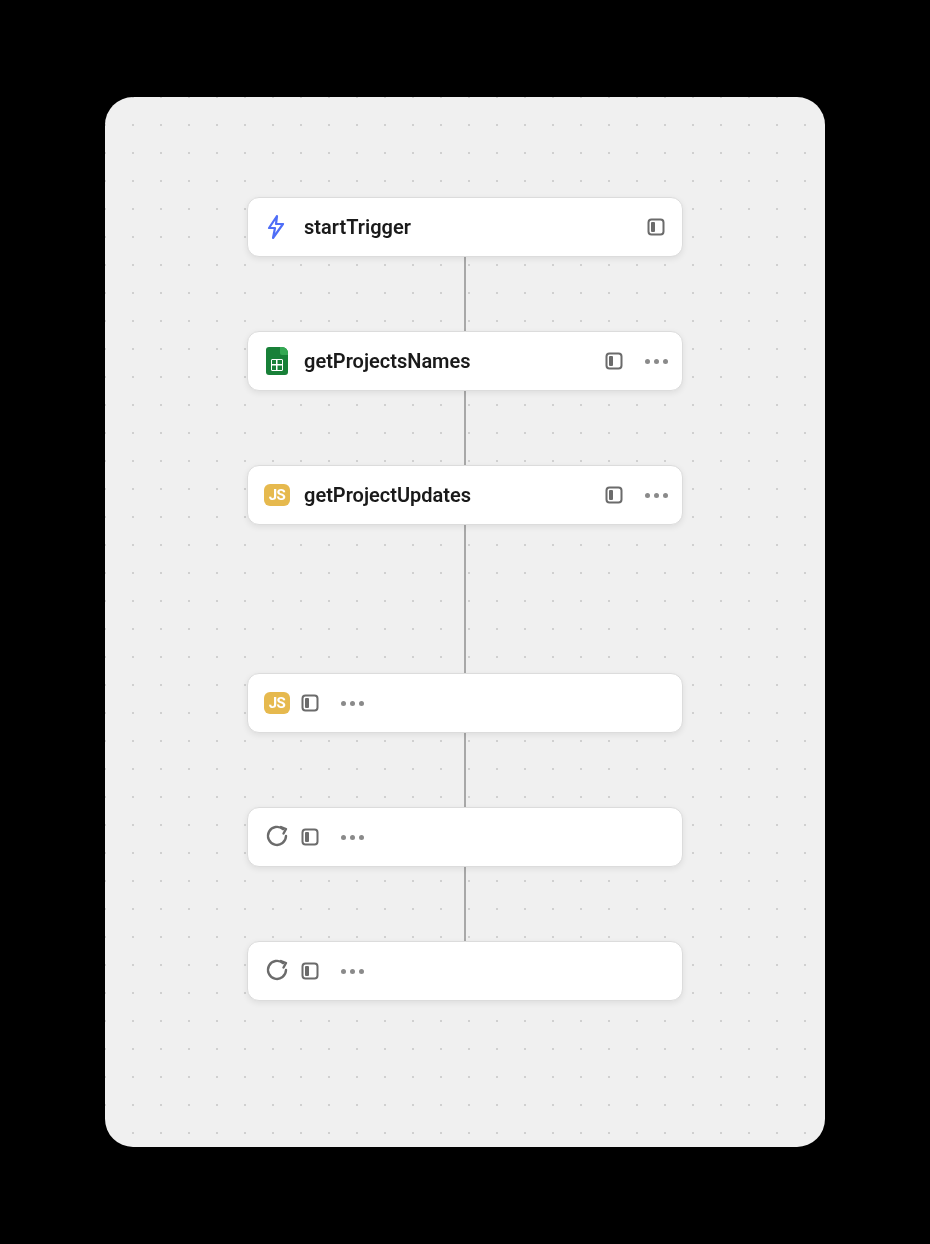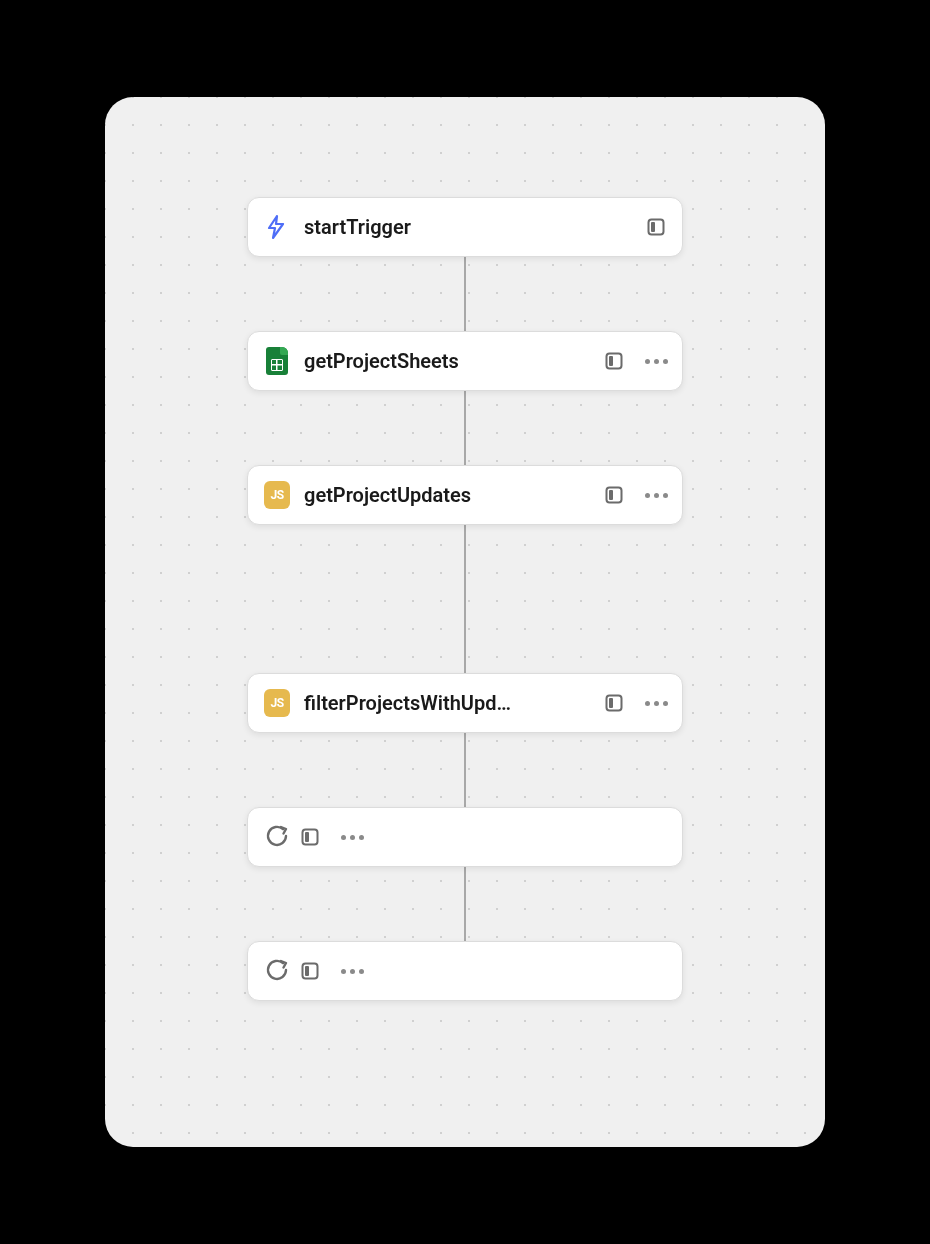--- a/index.html
+++ b/index.html
@@ -72,26 +72,26 @@
     position: absolute;
     left: 5px; right: 5px; top: 12px; bottom: 4px;
     background:
       linear-gradient(#fff,#fff) center/1.5px 100% no-repeat,
       linear-gradient(#fff,#fff) center/100% 1.5px no-repeat;
     border: 1.5px solid #fff;
     border-radius: 1px;
   }
   .js-icon {
     width: 26px;
-    height: 28px;
+    height: 22px;
     background: #e6b94e;
     border-radius: 6px;
     color: #fff;
     font-weight: 700;
-    font-size: 12px;
+    font-size: 15px;
     display: flex;
     align-items: center;
     justify-content: center;
     letter-spacing: -0.5px;
   }
   .loop-icon svg { width: 26px; height: 26px; }
   .node-label {
     margin-left: 12px;
     font-size: 20px;
     font-weight: 600;
@@ -150,21 +150,21 @@
               <use href="#svg-panel"></use>
             </svg>
           </div>
         </div>
       </div>
       <div class="connector"></div>
       <div class="node">
         <div class="icon-slot">
           <div class="sheets-icon"></div>
         </div>
-        <div class="node-label">getProjectSheets</div>
+        <div class="node-label">getProjectsNames</div>
         <div class="node-actions">
           <div class="panel-btn">
             <svg viewBox="0 0 20 20">
               <use href="#svg-panel"></use>
             </svg>
           </div>
           <div class="more-btn">
             <div class="more-dots">
               <span></span>
               <span></span>
@@ -193,21 +193,20 @@
             </div>
           </div>
         </div>
       </div>
       <div class="connector"></div>
       <div class="connector"></div>
       <div class="node">
         <div class="icon-slot">
           <div class="js-icon">JS</div>
         </div>
-        <div class="node-label">filterProjectsWithUpd…</div>
         <div class="node-actions">
           <div class="panel-btn">
             <svg viewBox="0 0 20 20">
               <use href="#svg-panel"></use>
             </svg>
           </div>
           <div class="more-btn">
             <div class="more-dots">
               <span></span>
               <span></span>

